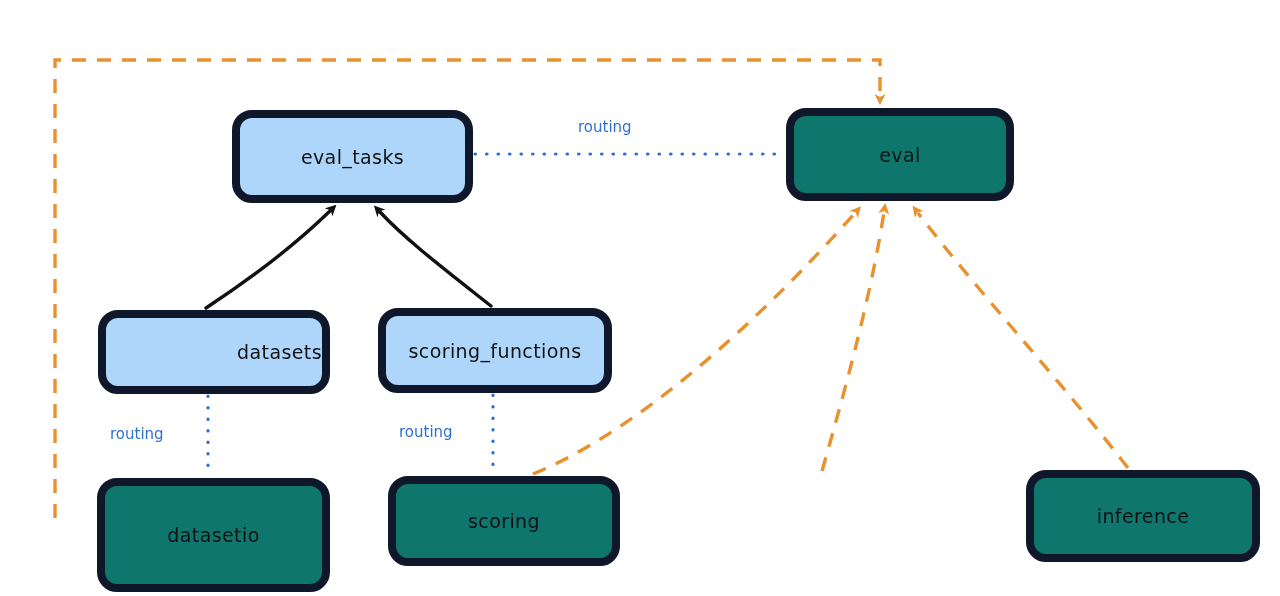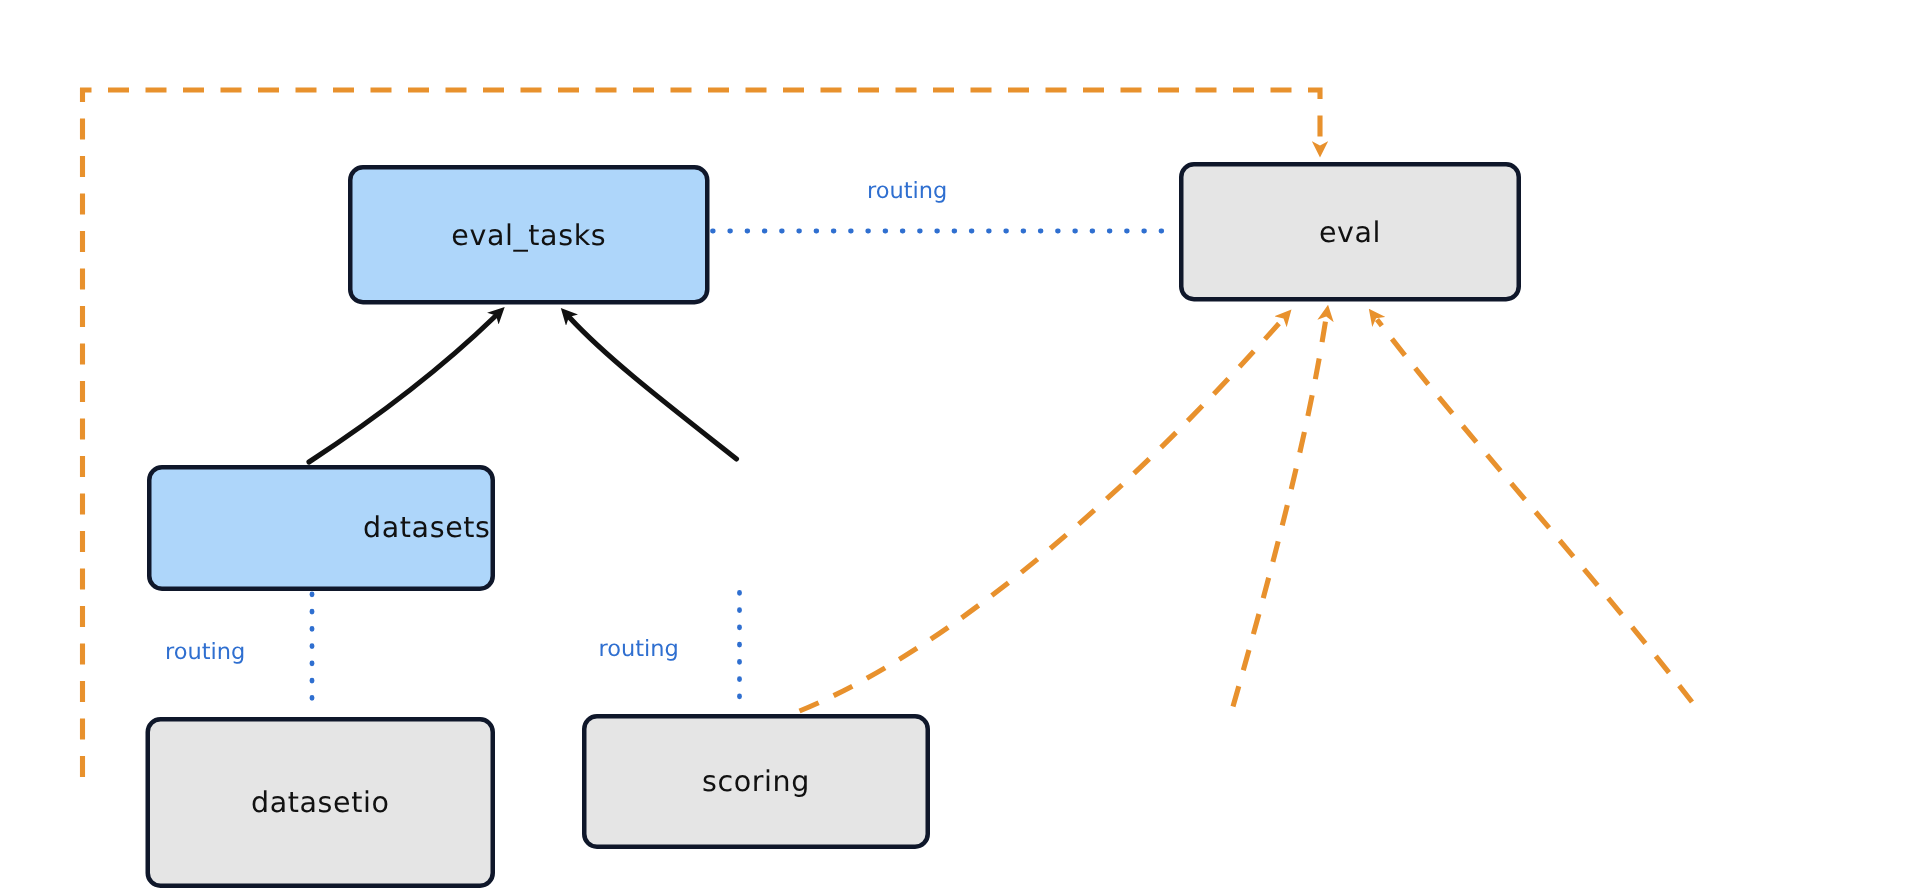--- a/index.html
+++ b/index.html
@@ -25,32 +25,32 @@
   .svg-layer {
     position: absolute;
     left: 0;
     top: 0;
     width: 1280px;
     height: 596px;
   }
   .node {
     position: absolute;
     box-sizing: border-box;
-    border: 3px solid #0f172a;
-    border-radius: 10px;
+    border: 8px solid #0f172a;
+    border-radius: 20px;
     display: flex;
     align-items: center;
     justify-content: center;
     z-index: 5;
   }
   .node-blue {
     background: #aed6fa;
   }
   .node-green {
-    background: #e5e5e5;
+    background: #0f766e;
   }
   .node-label {
     font-family: "DejaVu Sans", sans-serif;
     font-size: 19px;
     color: #111111;
     letter-spacing: 0.4px;
     white-space: nowrap;
     pointer-events: none;
   }
   .edge-label {
@@ -102,30 +102,36 @@
   </div>
 
   <div class="node node-green" style="left:786px; top:108px; width:228px; height:93px;">
     <span class="node-label">eval</span>
   </div>
 
   <div class="node node-blue" style="left:98px; top:310px; width:232px; height:84px;justify-content:flex-end;">
     <span class="node-label">datasets</span>
   </div>
 
+  <div class="node node-blue" style="left:378px; top:308px; width:234px; height:85px;">
+    <span class="node-label">scoring_functions</span>
+  </div>
 
   <div class="node node-green" style="left:97px; top:478px; width:233px; height:114px;">
     <span class="node-label">datasetio</span>
   </div>
 
   <div class="node node-green" style="left:388px; top:476px; width:232px; height:90px;">
     <span class="node-label">scoring</span>
   </div>
 
 
+  <div class="node node-green" style="left:1026px; top:470px; width:234px; height:92px;">
+    <span class="node-label">inference</span>
+  </div>
 
   <div class="edge-label" style="left:578px; top:118px;">routing</div>
 
   <div class="edge-label" style="left:110px; top:425px;">routing</div>
 
   <div class="edge-label" style="left:399px; top:423px;">routing</div>
 
 </div>
 
 </body></html>

